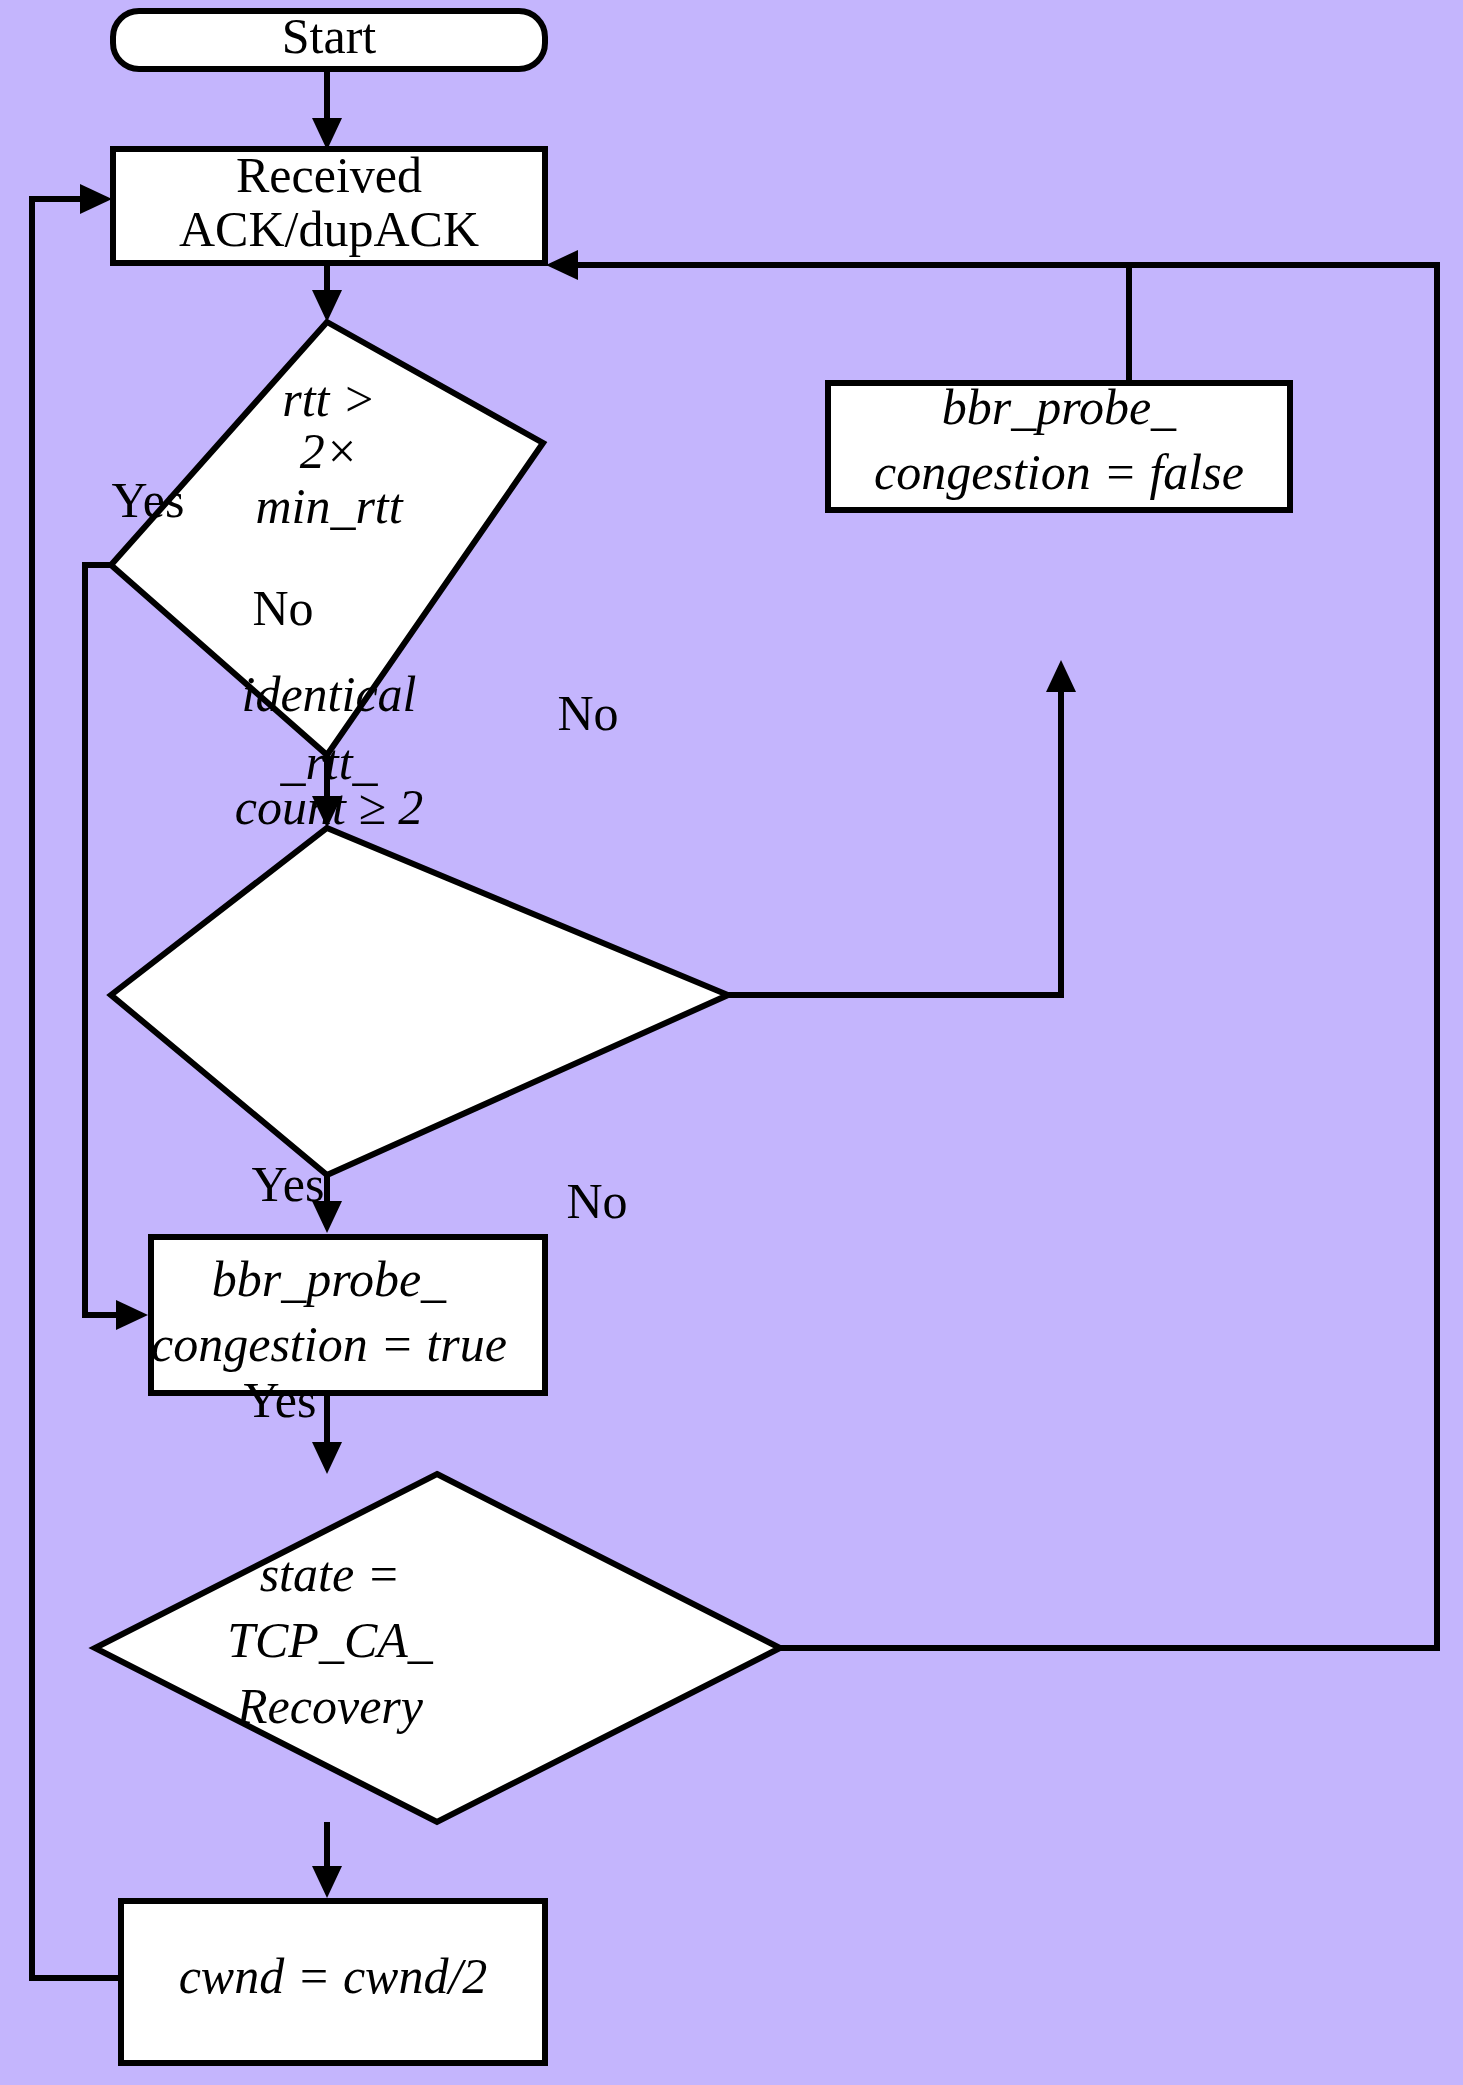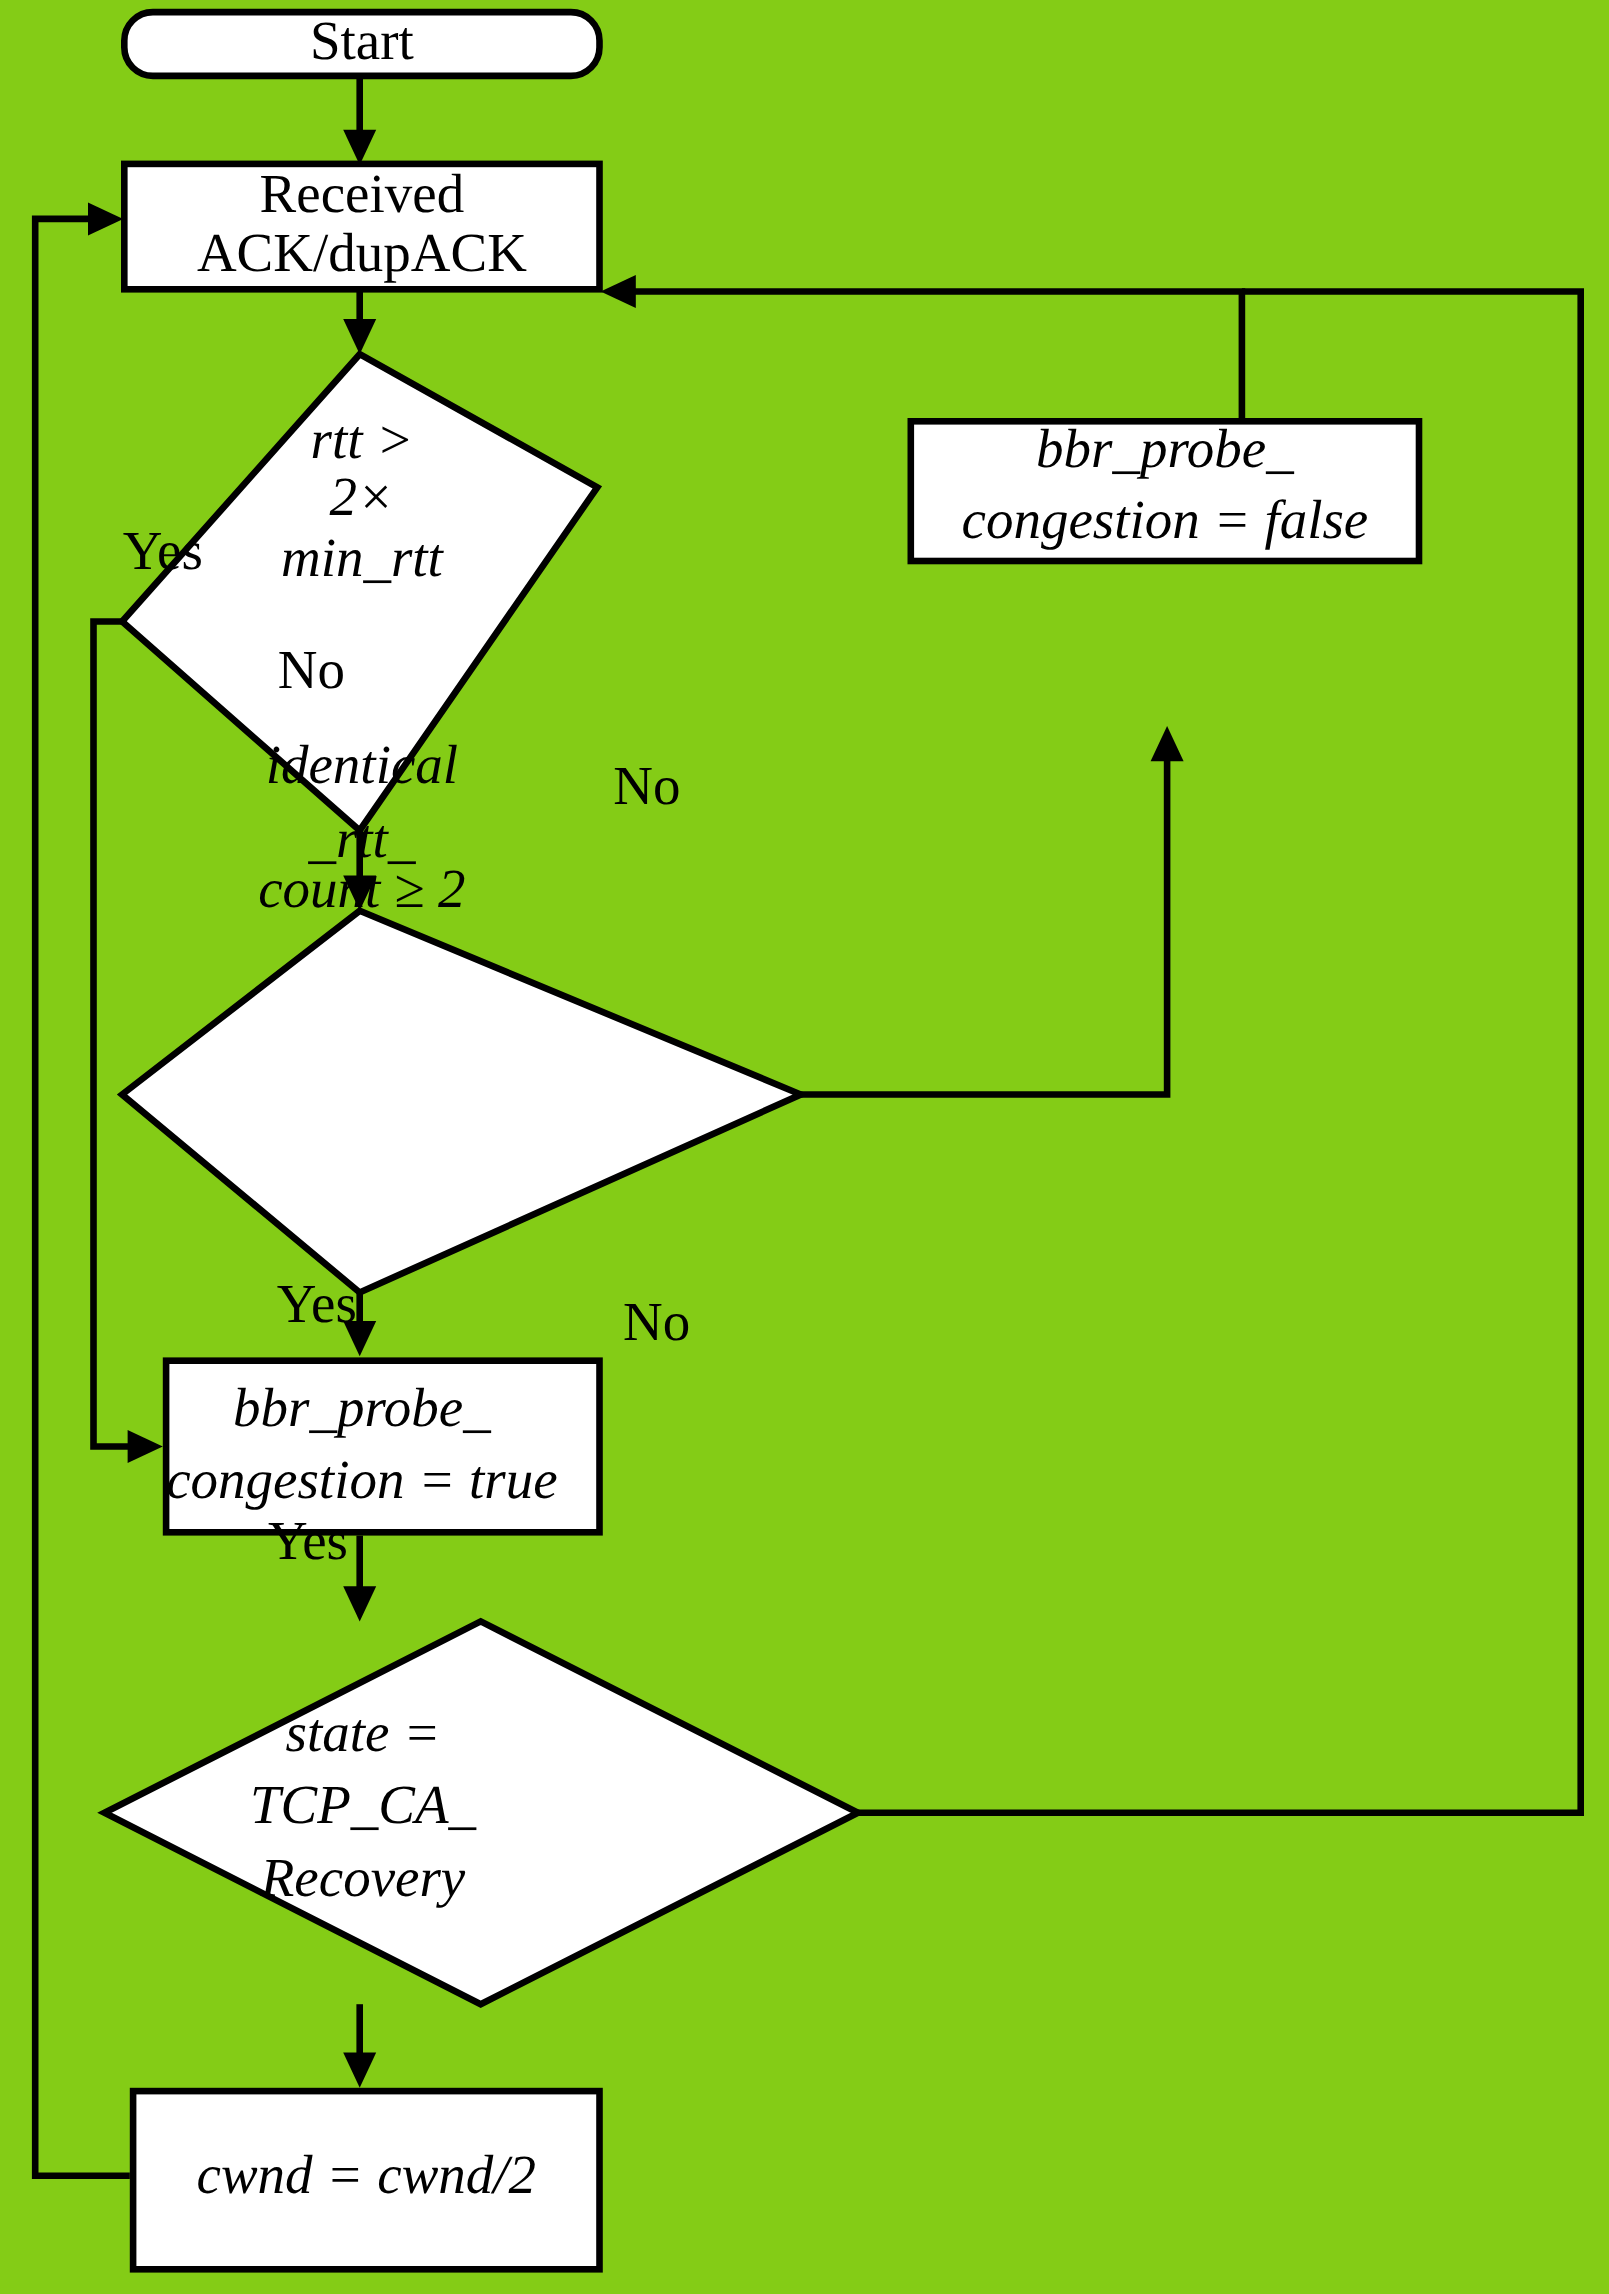--- a/index.html
+++ b/index.html
@@ -10,21 +10,21 @@
   body {
     width: 1463px;
     height: 2085px;
     font-family: "Liberation Serif", "DejaVu Serif", serif;
     overflow: hidden;
   }
   #flowchart-root {
     position: relative;
     width: 1463px;
     height: 2085px;
-    background: #84cc16;
+    background: #c4b5fd;
   }
   svg#flow-svg {
     position: absolute;
     top: 0;
     left: 0;
     width: 1463px;
     height: 2085px;
   }
   .shape-fill {
     fill: #ffffff;

